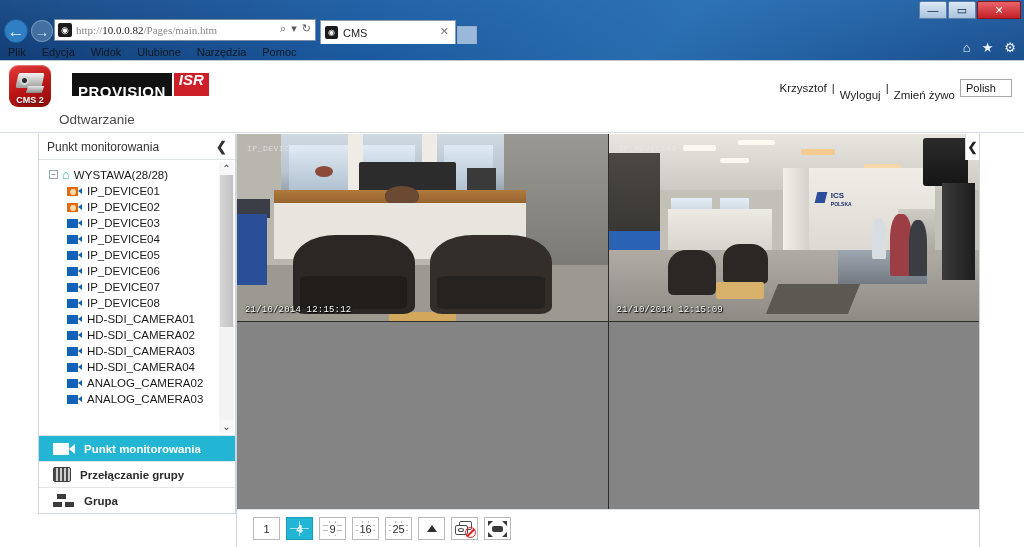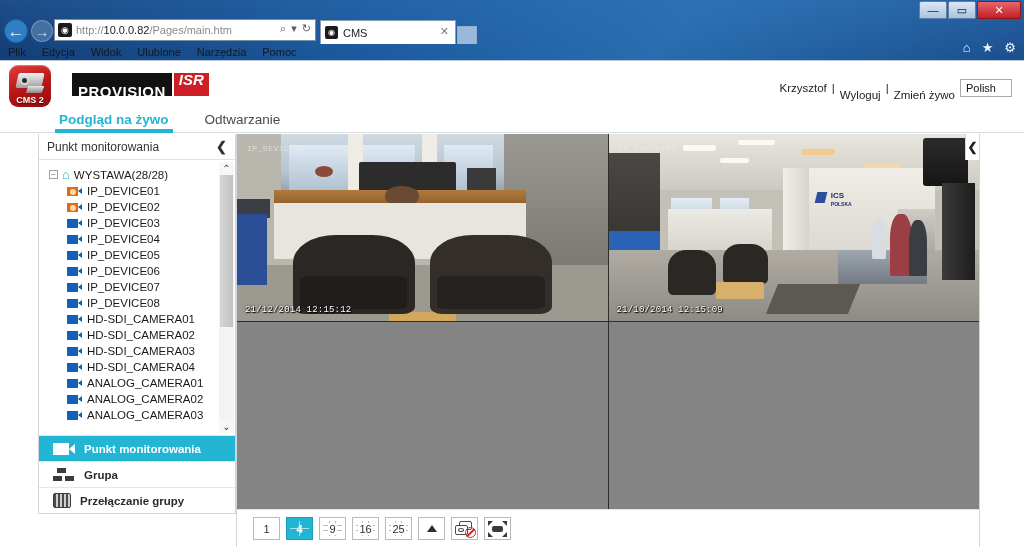--- a/index.html
+++ b/index.html
@@ -55,21 +55,21 @@
   #addr-wrap {
     flex: 0 0 auto; width: 262px; height: 22px; margin-top: 1px;
     background: #fff; border: 1px solid #7a8fa6;
     display: flex; align-items: center; position: relative;
   }
   #addr-favicon {
     width: 14px; height: 14px; margin: 0 4px 0 3px; border-radius: 2px;
     background: #1b1b1b; color:#fff; font-size:9px;
     display:flex; align-items:center; justify-content:center;
   }
-  #addr-text { font-size: 11px; color: #8a8a8a; white-space: nowrap; }
+  #addr-text { font-size: 11px; color: #8a8a8a; white-space: nowrap; font-family: Liberation Serif, serif; }
   #addr-text b { color: #222; font-weight: normal; }
   #addr-icons { position: absolute; right: 4px; top: 2px; display: flex; gap: 5px; align-items:center; color:#5a5a5a; font-size:11px;}
   #tabstrip { display: flex; align-items: flex-end; height: 26px; margin-left: 4px;}
   .tab {
     width: 136px; height: 24px; background: #fff;
     border: 1px solid #8a9db2; border-bottom: none;
     display: flex; align-items: center; padding: 0 4px;
     position: relative;
   }
   .tab-favicon {
@@ -466,21 +466,20 @@
       <span>Krzysztof</span>
       <span>|</span>
       <a href="#">Wyloguj</a>
       <span>|</span>
       <a href="#">Zmień żywo</a>
       <div id="lang-select">Polish</div>
     </div>
   </div>
 
   <div id="tabs-row">
-    <div class="apptab active">Podgląd na żywo</div>
     <div class="apptab">Odtwarzanie</div>
   </div>
 
   <div id="main">
 
     <div id="sidebar">
       <div id="sb-head">
         <span>Punkt monitorowania</span>
         <span class="collapse">❮</span>
       </div>
@@ -571,27 +570,20 @@
                 <span class="tri"></span>
               </span>
             <span>HD-SDI_CAMERA03</span>
           </div>
           <div class="tree-item">
             <span class="cam-ico">
                 <span class="box"></span>
                 <span class="tri"></span>
               </span>
             <span>HD-SDI_CAMERA04</span>
-          </div>
-          <div class="tree-item">
-            <span class="cam-ico">
-                <span class="box"></span>
-                <span class="tri"></span>
-              </span>
-            <span>ANALOG_CAMERA01</span>
           </div>
           <div class="tree-item">
             <span class="cam-ico">
                 <span class="box"></span>
                 <span class="tri"></span>
               </span>
             <span>ANALOG_CAMERA02</span>
           </div>
           <div class="tree-item">
             <span class="cam-ico">
@@ -612,30 +604,30 @@
       </div>
 
       <div class="sb-nav active">
         <span class="nav-ico-cam">
             <span class="b"></span>
             <span class="t"></span>
           </span>
         <span>Punkt monitorowania</span>
       </div>
       <div class="sb-nav">
+        <span class="nav-ico-switch"></span>
+        <span>Przełączanie grupy</span>
+      </div>
+      <div class="sb-nav">
         <span class="nav-ico-group">
             <span class="c1"></span>
             <span class="c2"></span>
             <span class="c3"></span>
           </span>
         <span>Grupa</span>
-      </div>
-      <div class="sb-nav">
-        <span class="nav-ico-switch"></span>
-        <span>Przełączanie grupy</span>
       </div>
     </div>
 
     <div id="video-area">
       <div id="collapse-right">❮</div>
 
       <div id="video-grid">
 
         <div class="vcell active">
           <div class="scene1">
@@ -658,21 +650,21 @@
             <div class="s1-bin"></div>
             <div class="s1-table"></div>
             <div class="s1-chair1">
                 <div class="seat"></div>
               </div>
             <div class="s1-chair2">
                 <div class="seat"></div>
               </div>
           </div>
           <div class="camlabel">IP_DEVICE01</div>
-          <div class="stamp">21/12/2014 12:15:12</div>
+          <div class="stamp">21/10/2014 12:15:12</div>
         </div>
 
         <div class="vcell">
           <div class="scene2">
             <div class="s2-ceil"></div>
             <div class="s2-light" style="left:20%;top:6%;width:9%;height:3%;"></div>
             <div class="s2-light" style="left:35%;top:3%;width:10%;height:3%;"></div>
             <div class="s2-light" style="left:30%;top:13%;width:8%;height:2.5%;"></div>
             <div class="s2-light" style="left:52%;top:8%;width:9%;height:3%;background:#f4c98a;"></div>
             <div class="s2-light" style="left:69%;top:16%;width:10%;height:3%;background:#f6d8a4;"></div>

